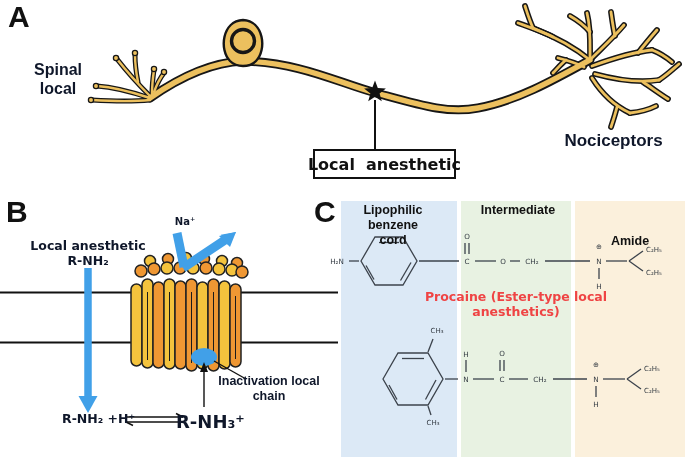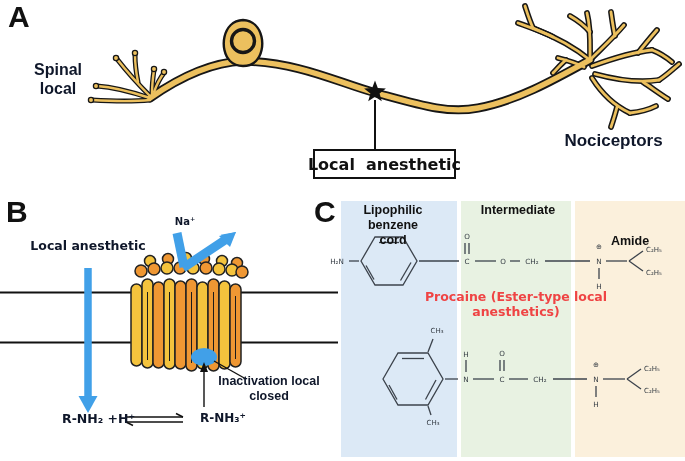--- a/index.html
+++ b/index.html
@@ -260,27 +260,28 @@
   <div class="abs lbl b ctr" style="left:18px;top:60px;width:80px;font-size:16px;line-height:19px;">
     <div>Spinal</div>
     <div>local</div>
   </div>
   <div class="abs lbl b ctr" style="left:556px;top:131px;width:115px;font-size:17px;">Nociceptors</div>
   <div class="anesthetic-box">Local  anesthetic</div>
 
   <div class="abs lbl b ctr chem" style="left:165px;top:216px;width:40px;font-size:10px;">Na⁺</div>
   <div class="abs lbl b ctr chem" style="left:28px;top:238px;width:120px;font-size:12.5px;line-height:15px;">
     <div>Local anesthetic</div>
+    <div>R-NH₂</div>
   </div>
   <div class="abs lbl b ctr" style="left:216px;top:374px;width:106px;font-size:12.5px;line-height:15px;">
     <div>Inactivation local</div>
-    <div>closed</div>
+    <div>chain</div>
   </div>
   <div class="abs lbl b chem" style="left:62px;top:411px;font-size:12.5px;">R-NH₂ +H⁺</div>
-  <div class="abs lbl b chem" style="left:200px;top:411px;font-size:12px;">R-NH₃⁺</div>
+  <div class="abs lbl b chem" style="left:176px;top:411px;font-size:18px;">R-NH₃⁺</div>
 
   <div class="region-head" style="left:341px;width:104px;">
     <div>Lipophilic benzene</div>
     <div>cord</div>
   </div>
   <div class="region-head" style="left:461px;width:114px;">
     <div>Intermediate</div>
   </div>
   <div class="region-head" style="left:575px;width:110px;top:207px;margin-top:27px;">Amide</div>
 

